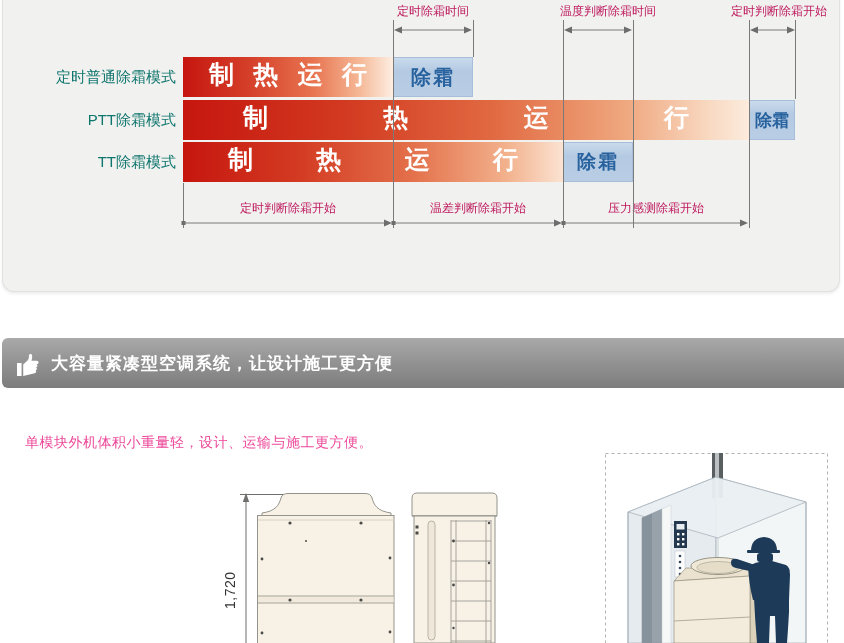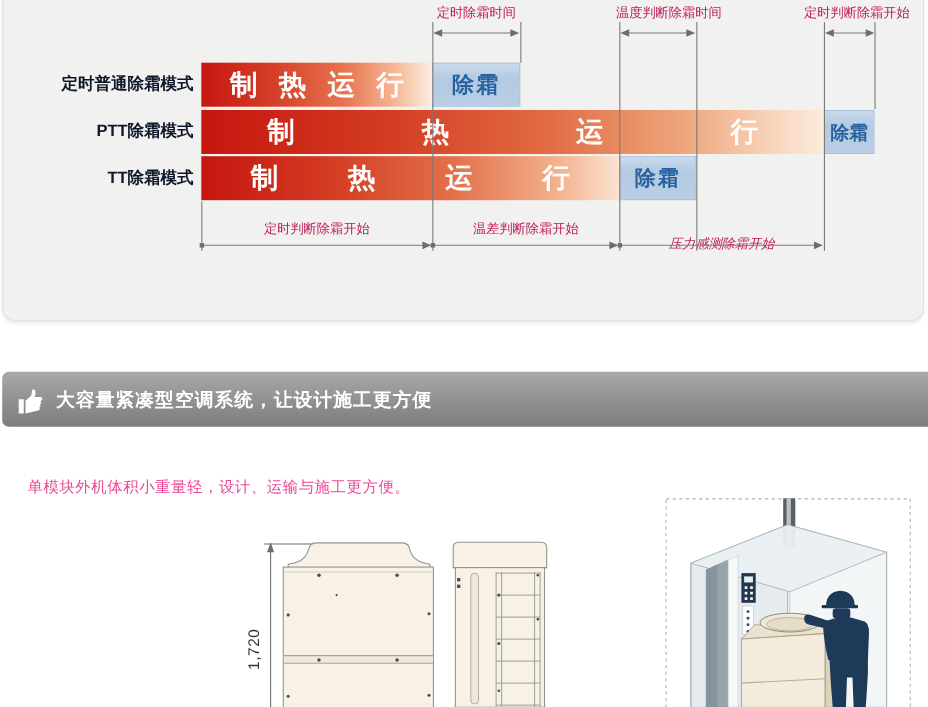--- a/index.html
+++ b/index.html
@@ -4,25 +4,25 @@
 <style>
   html,body{margin:0;padding:0;background:#ffffff;}
   .page{position:relative;width:844px;height:643px;overflow:hidden;background:#ffffff;
         font-family:"Liberation Sans","DejaVu Sans",sans-serif;}
   
   .gray-panel{position:absolute;left:2px;top:-16px;width:836px;height:306px;
       background:#f1f1ef;border:1px solid #dddddad0;border-radius:0 0 12px 12px;
       box-shadow:0 2px 3px rgba(0,0,0,.07);}
   
   .mode-label{position:absolute;width:170px;right:668px;text-align:right;
-      font-size:15px;font-weight:700;color:#0f172a;line-height:20px;white-space:nowrap;}
+      font-size:15px;font-weight:400;color:#0f766e;line-height:20px;white-space:nowrap;}
   .dim-label{position:absolute;font-size:12px;color:#be185d;white-space:nowrap;text-align:center;}
   
   .bar{position:absolute;height:40px;}
-  .heat{display:flex;align-items:center;}
+  .heat{display:flex;align-items:center;font-family:Liberation Mono, monospace;}
   .heat-text{display:block;width:100%;padding:0 26px;box-sizing:border-box;
       color:#ffffff;font-size:25px;font-weight:600;
       text-align:justify;text-align-last:justify;letter-spacing:0;line-height:40px;}
   .heat1{background:linear-gradient(90deg,#c6160f 0%,#d5402a 32%,#e87450 62%,#f5b896 84%,#fdeee2 100%);}
   .heat2{background:linear-gradient(90deg,#c6160f 0%,#d23920 28%,#e16a42 55%,#efa77e 78%,#f9dcc6 94%,#fcebdd 100%);}
   .heat3{background:linear-gradient(90deg,#c6160f 0%,#d33a22 30%,#e3704a 60%,#f2b18c 85%,#fbe3d2 100%);}
   .defrost{background:linear-gradient(180deg,#c9daec 0%,#b4cae2 35%,#b9cee5 100%);
       border:1px solid #a7bedb;box-sizing:border-box;color:#27619e;font-weight:700;
       display:flex;align-items:center;justify-content:center;letter-spacing:2px;}
   .svg-overlay{position:absolute;left:0;top:0;}
@@ -61,21 +61,21 @@
   </div>
   <div class="bar defrost" style="left:749px;top:100px;width:46px;font-size:17px;letter-spacing:0;">除霜</div>
 
   <div class="bar heat heat3" style="left:183px;top:142px;width:380px;">
     <span class="heat-text" style="padding:0 45px;">制 热 运 行</span>
   </div>
   <div class="bar defrost" style="left:563px;top:142px;width:70px;font-size:19px;">除霜</div>
 
   <span class="dim-label" style="left:240px;top:200px;width:96px;">定时判断除霜开始</span>
   <span class="dim-label" style="left:430px;top:200px;width:96px;text-align:right;">温差判断除霜开始</span>
-  <span class="dim-label" style="left:608px;top:213px;width:96px;font-style:italic;">压力感测除霜开始</span>
+  <span class="dim-label" style="left:608px;top:200px;width:96px;">压力感测除霜开始</span>
 
   <svg class="svg-overlay" width="844" height="245" viewBox="0 0 844 245">
     <g stroke="#7a7a7a" stroke-width="1" fill="none">
       <line x1="393.5" y1="20" x2="393.5" y2="228"></line>
       <line x1="473.5" y1="20" x2="473.5" y2="57"></line>
       <line x1="563.5" y1="20" x2="563.5" y2="228"></line>
       <line x1="633.5" y1="20" x2="633.5" y2="228"></line>
       <line x1="749.5" y1="20" x2="749.5" y2="228"></line>
       <line x1="795.5" y1="20" x2="795.5" y2="99"></line>
       <line x1="183.5" y1="183" x2="183.5" y2="228"></line>

